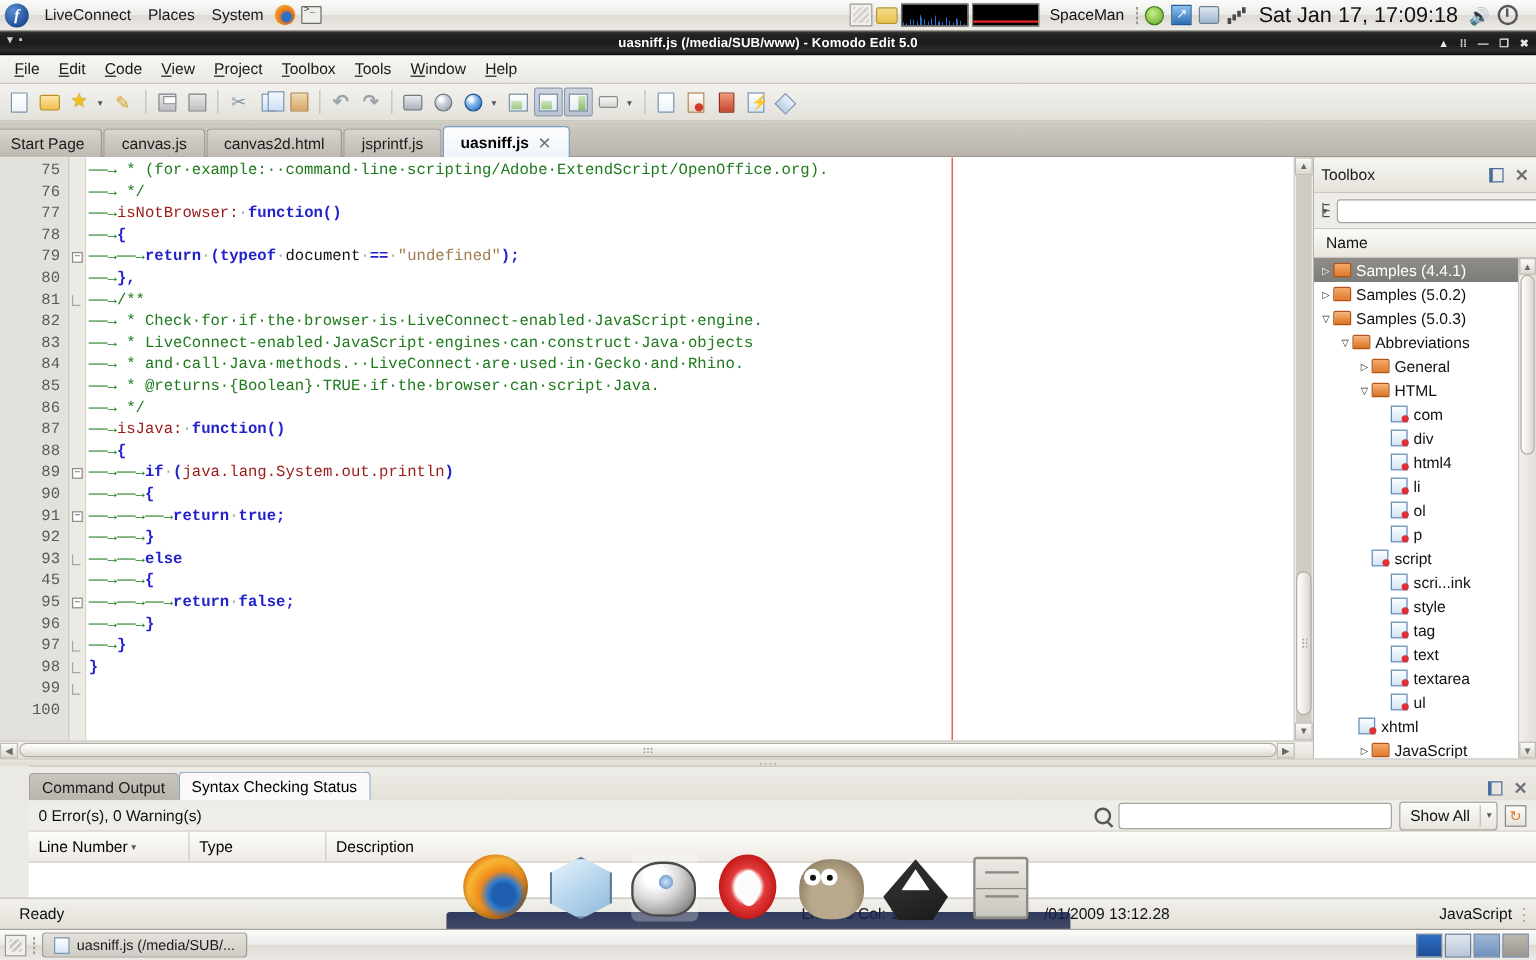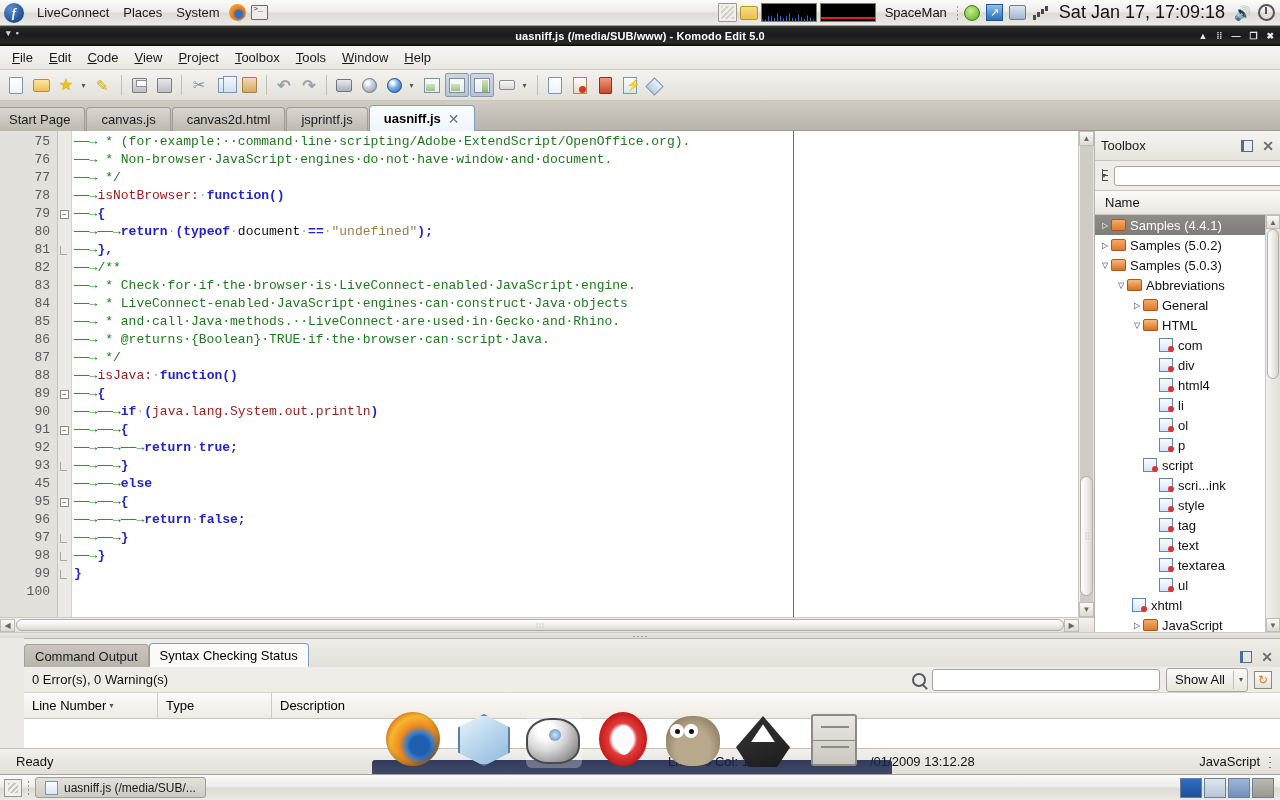--- a/index.html
+++ b/index.html
@@ -35,21 +35,21 @@
     background: radial-gradient(circle at 58% 60%, #2f6fc4 0 26%, #e8761a 40%, #f2a22a 70%, #d75b0f 100%);
   }
   .term-mini {
     width: 17px; height: 15px; background: #f0eeea; border: 1px solid #6d6b66;
     position: relative; border-radius: 1px;
   }
   .term-mini:after {
     content: ">_"; position: absolute; left: 1px; top: -2px;
     font-family: "Liberation Mono", monospace; font-size: 8px; color: #333;
   }
-  .gp-right { margin-left: auto; display: flex; align-items: center; gap: 3px; padding-right: 4px; }
+  .gp-right { margin-left: auto; display: flex; align-items: center; gap: 3px; padding-right: 14px; }
   .applet-img {
     width: 19px; height: 19px; border: 1px solid #9b9894; background: #f2f0ec;
     position: relative; border-radius: 1px; overflow: hidden;
   }
   .applet-img:after{
     content:""; position:absolute; inset:2px;
     background: repeating-linear-gradient(135deg,#c9c6c0 0 2px,#f2f0ec 2px 4px);
     opacity:.7;
   }
   .applet-folder {
@@ -697,21 +697,20 @@
                 <span class="foldend"></span>
               </div>
               <div>
                 <span class="foldend"></span>
               </div>
               <div></div>
             </div>
           <div class="codearea" id="codearea">
             <div class="edge-marker"></div>
           <div class="code-line"><span class="tab-arrow">——→</span><span class="tok-cmt"> * (for·example:··command·line·scripting/Adobe·ExtendScript/OpenOffice.org).</span></div>
-              <div class="code-line"><span class="tab-arrow">——→</span><span class="tok-cmt"> * Non-browser·JavaScript·engines·do·not·have·window·and·document.</span></div>
               <div class="code-line"><span class="tab-arrow">——→</span><span class="tok-cmt"> */</span></div>
               <div class="code-line"><span class="tab-arrow">——→</span><span class="tok-id">isNotBrowser:</span><span class="sp-dot">·</span><span class="tok-kw">function()</span></div>
               <div class="code-line"><span class="tab-arrow">——→</span><span class="tok-kw">{</span></div>
               <div class="code-line"><span class="tab-arrow">——→——→</span><span class="tok-kw">return</span><span class="sp-dot">·</span><span class="tok-kw">(typeof</span><span class="sp-dot">·</span><span class="tok-plain">document</span><span class="sp-dot">·</span><span class="tok-op">==</span><span class="sp-dot">·</span><span class="tok-str">"undefined"</span><span class="tok-kw">);</span></div>
               <div class="code-line"><span class="tab-arrow">——→</span><span class="tok-kw">},</span></div>
               <div class="code-line"><span class="tab-arrow">——→</span><span class="tok-cmt">/**</span></div>
               <div class="code-line"><span class="tab-arrow">——→</span><span class="tok-cmt"> * Check·for·if·the·browser·is·LiveConnect-enabled·JavaScript·engine.</span></div>
               <div class="code-line"><span class="tab-arrow">——→</span><span class="tok-cmt"> * LiveConnect-enabled·JavaScript·engines·can·construct·Java·objects</span></div>
               <div class="code-line"><span class="tab-arrow">——→</span><span class="tok-cmt"> * and·call·Java·methods.··LiveConnect·are·used·in·Gecko·and·Rhino.</span></div>
               <div class="code-line"><span class="tab-arrow">——→</span><span class="tok-cmt"> * @returns·{Boolean}·TRUE·if·the·browser·can·script·Java.</span></div>

